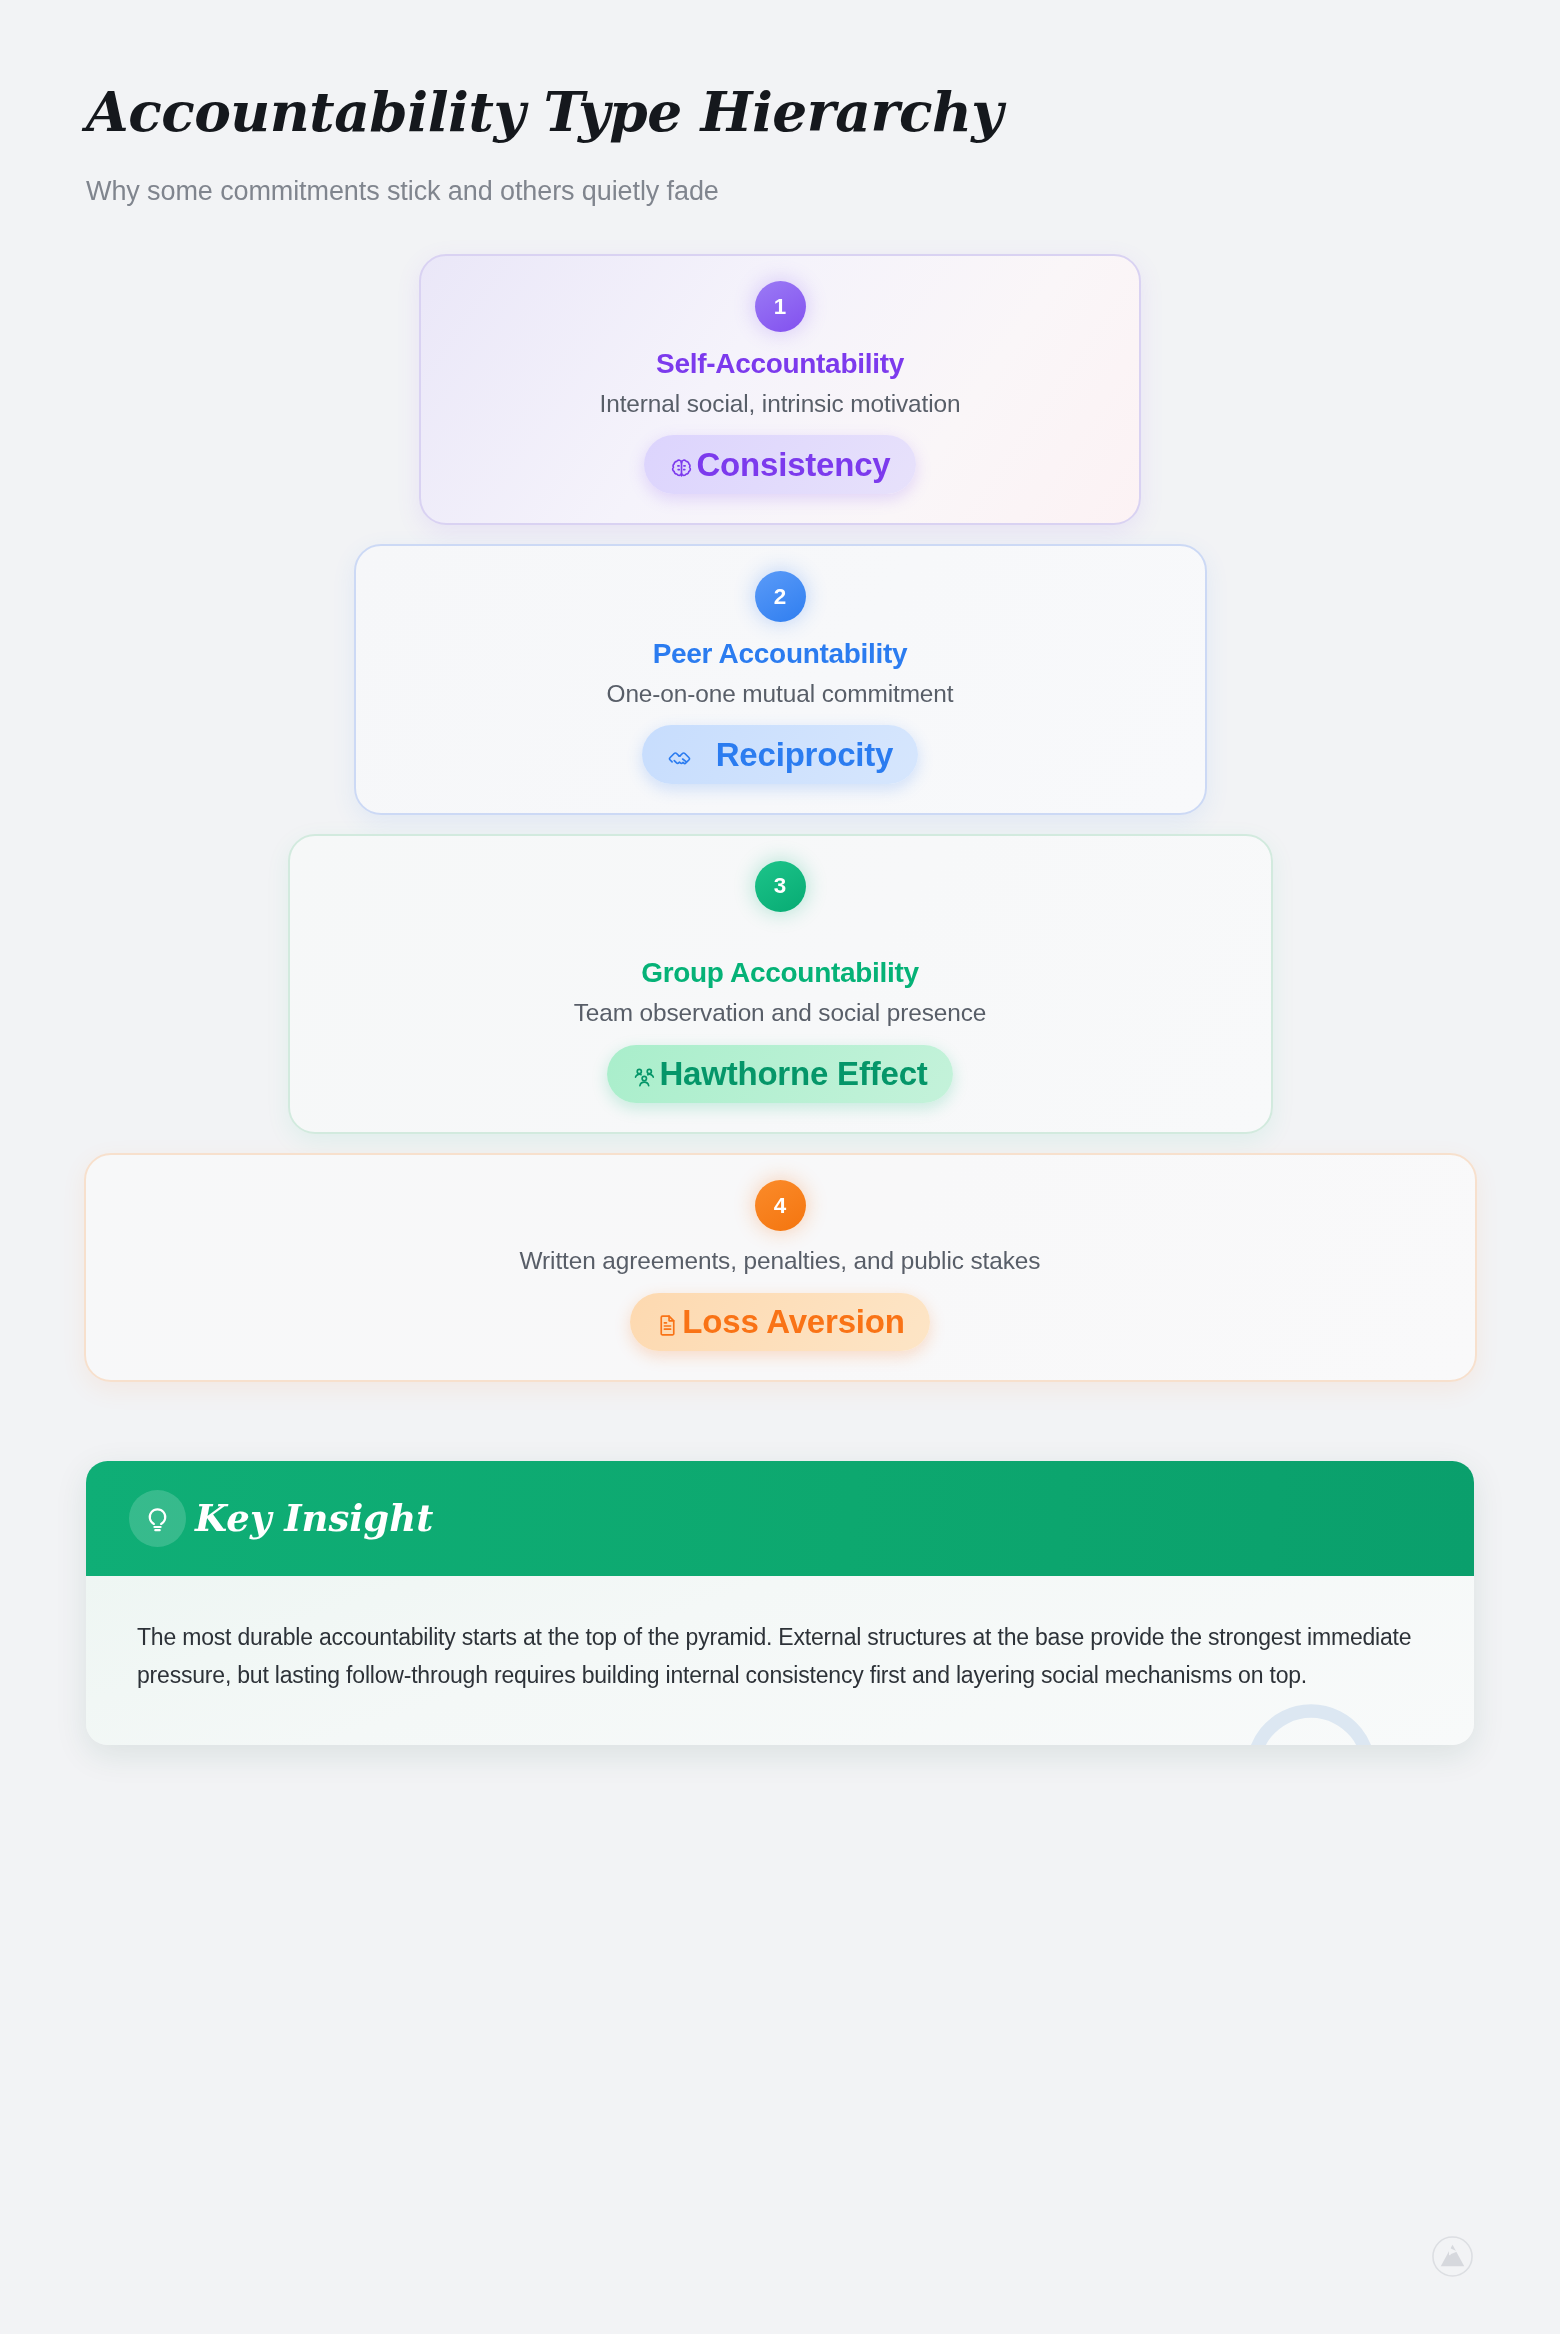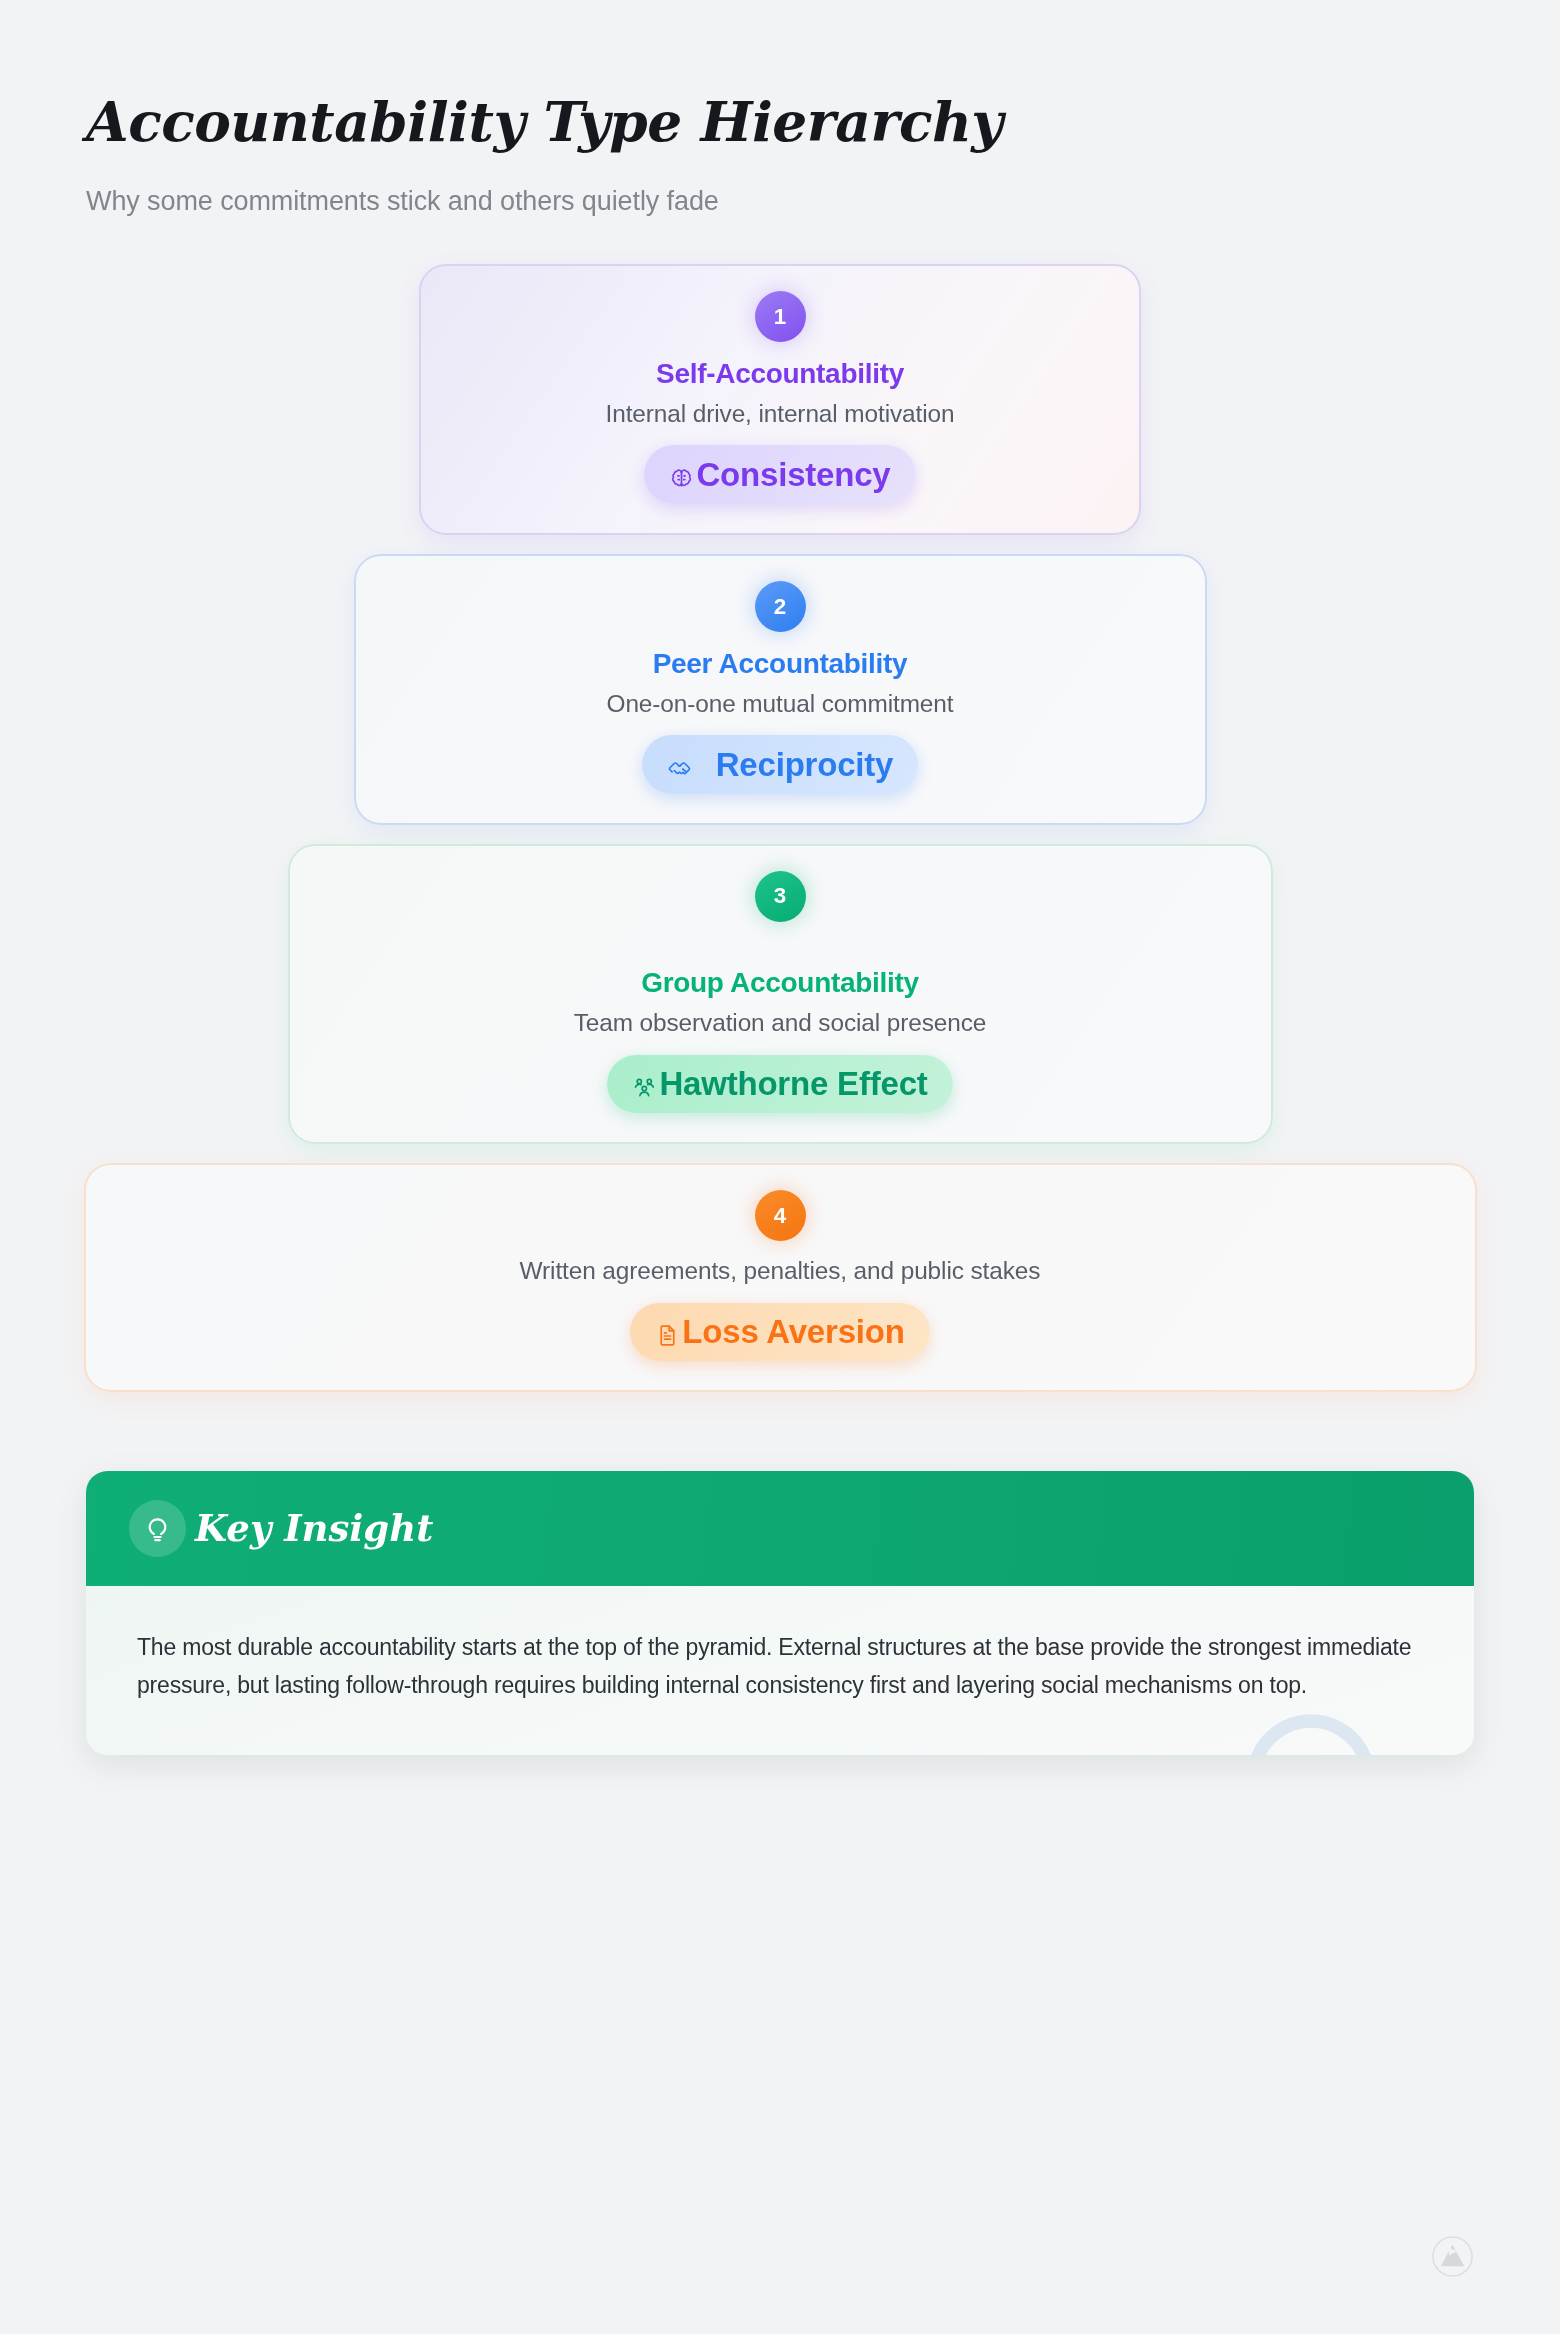--- a/index.html
+++ b/index.html
@@ -13,21 +13,21 @@
     font-family: "Liberation Sans", sans-serif;
     overflow: hidden;
     position: relative;
   }
 
   .page {
     position: relative;
     width: 1560px;
     height: 2335px;
     box-sizing: border-box;
-    padding: 16px 86px;
+    padding: 6px 86px;
   }
 
   
   .header { padding-top: 76px; }
   .page-title {
     font-family: "DejaVu Serif", "Liberation Serif", serif;
     font-weight: bold;
     font-style: italic;
     font-size: 55px;
     line-height: 1.08;
@@ -227,21 +227,21 @@
   <div class="header">
     <h1 class="page-title">Accountability Type Hierarchy</h1>
     <p class="page-subtitle">Why some commitments stick and others quietly fade</p>
   </div>
 
   <div class="pyramid">
 
     <div class="tier tier-1">
       <div class="badge badge-1">1</div>
       <h2 class="tier-title t1">Self-Accountability</h2>
-      <p class="tier-desc">Internal drive, internal motivation</p>
+      <p class="tier-desc">Internal social, intrinsic motivation</p>
       <span class="pill pill-1">
         <span class="pill-icon">
           <svg viewBox="0 0 24 24" fill="none" stroke="#7c3aed" stroke-width="1.6" stroke-linecap="round" stroke-linejoin="round">
             <path d="M12 5v14"></path>
             <path d="M12 6.5a2.5 2.5 0 0 0-4.6-1.3A2.3 2.3 0 0 0 5 7.4a2.4 2.4 0 0 0-.7 3.4A2.5 2.5 0 0 0 5 14.9a2.4 2.4 0 0 0 2.6 2.4A2.4 2.4 0 0 0 12 17"></path>
             <path d="M12 6.5a2.5 2.5 0 0 1 4.6-1.3A2.3 2.3 0 0 1 19 7.4a2.4 2.4 0 0 1 .7 3.4A2.5 2.5 0 0 1 19 14.9a2.4 2.4 0 0 1-2.6 2.4A2.4 2.4 0 0 1 12 17"></path>
             <path d="M8.5 9.5h1.2M14.3 9.5h1.2M8.8 13h1.1M14.1 13h1.1"></path>
           </svg>
         </span>
         <span>Consistency</span>

